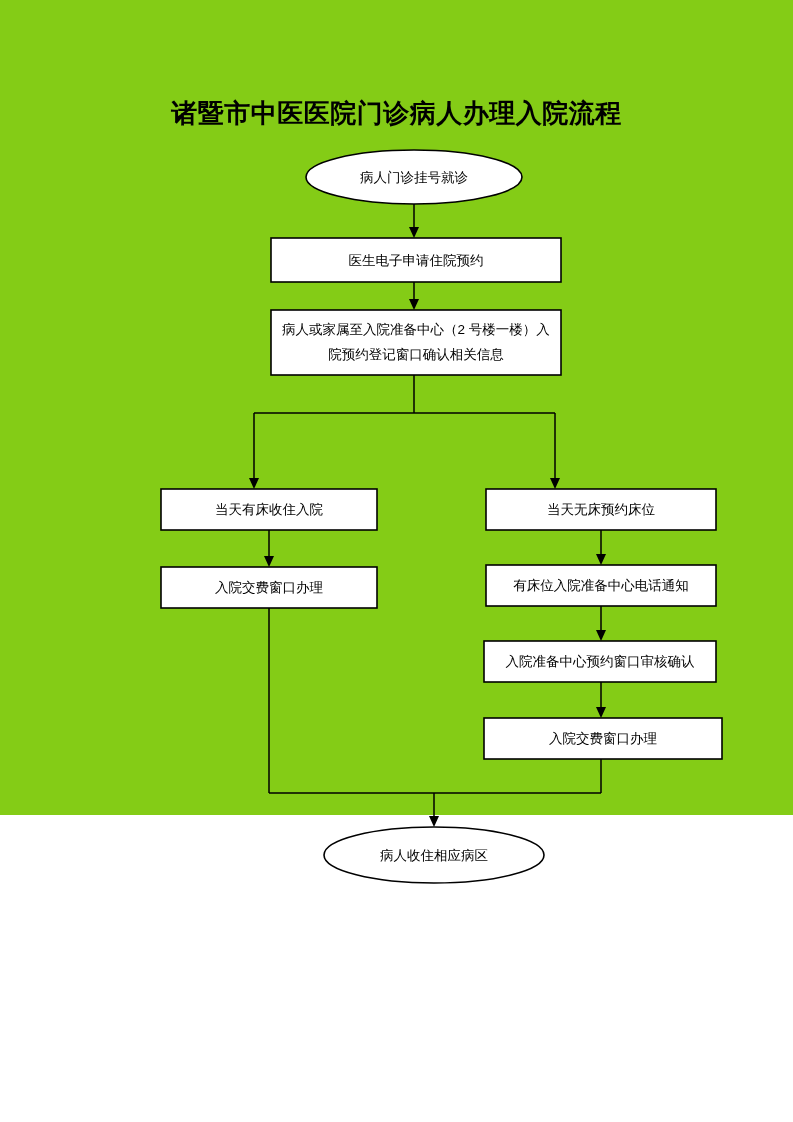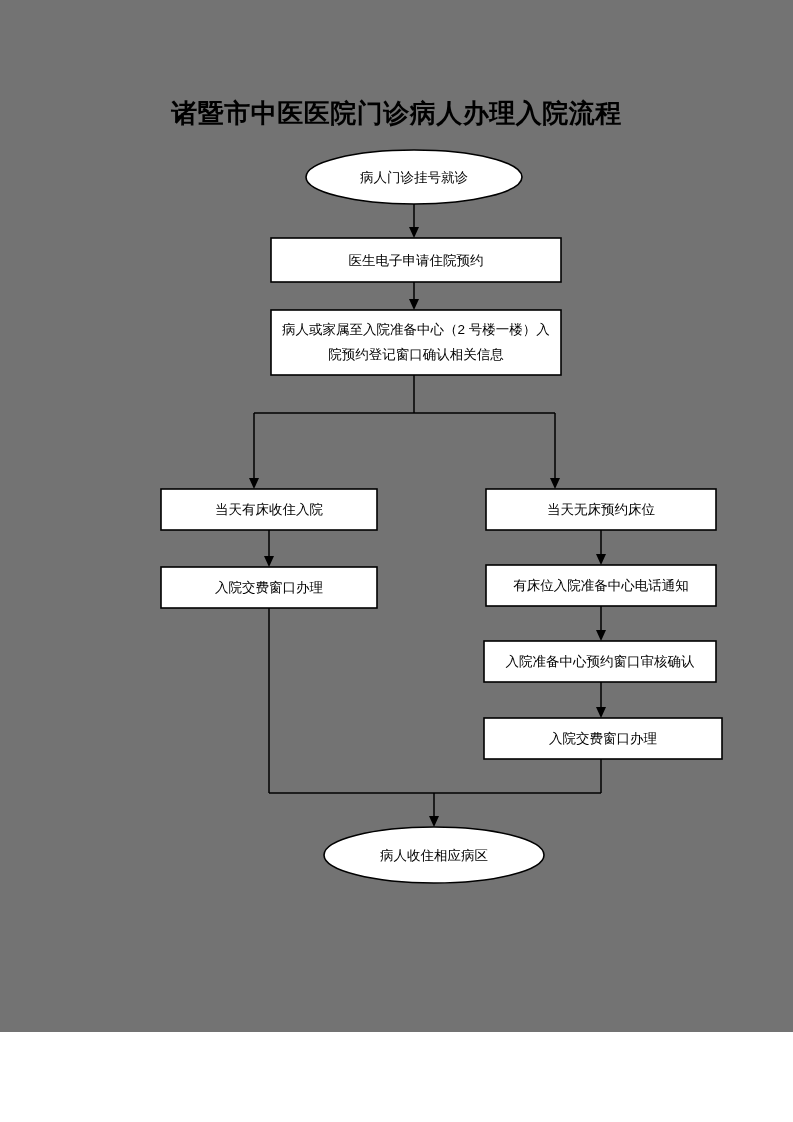--- a/index.html
+++ b/index.html
@@ -12,22 +12,22 @@
     width: 793px;
     height: 1122px;
     font-family: "Liberation Sans", "DejaVu Sans", sans-serif;
     color: #000000;
     overflow: hidden;
     position: relative;
   }
   #page {
     position: relative;
     width: 793px;
-    height: 1032px;
-    background: #737373;
+    height: 815px;
+    background: #84cc16;
   }
   #chart-title {
     position: absolute;
     left: 0;
     top: 96px;
     width: 793px;
     text-align: center;
     font-size: 26px;
     font-weight: bold;
     letter-spacing: 0.5px;

